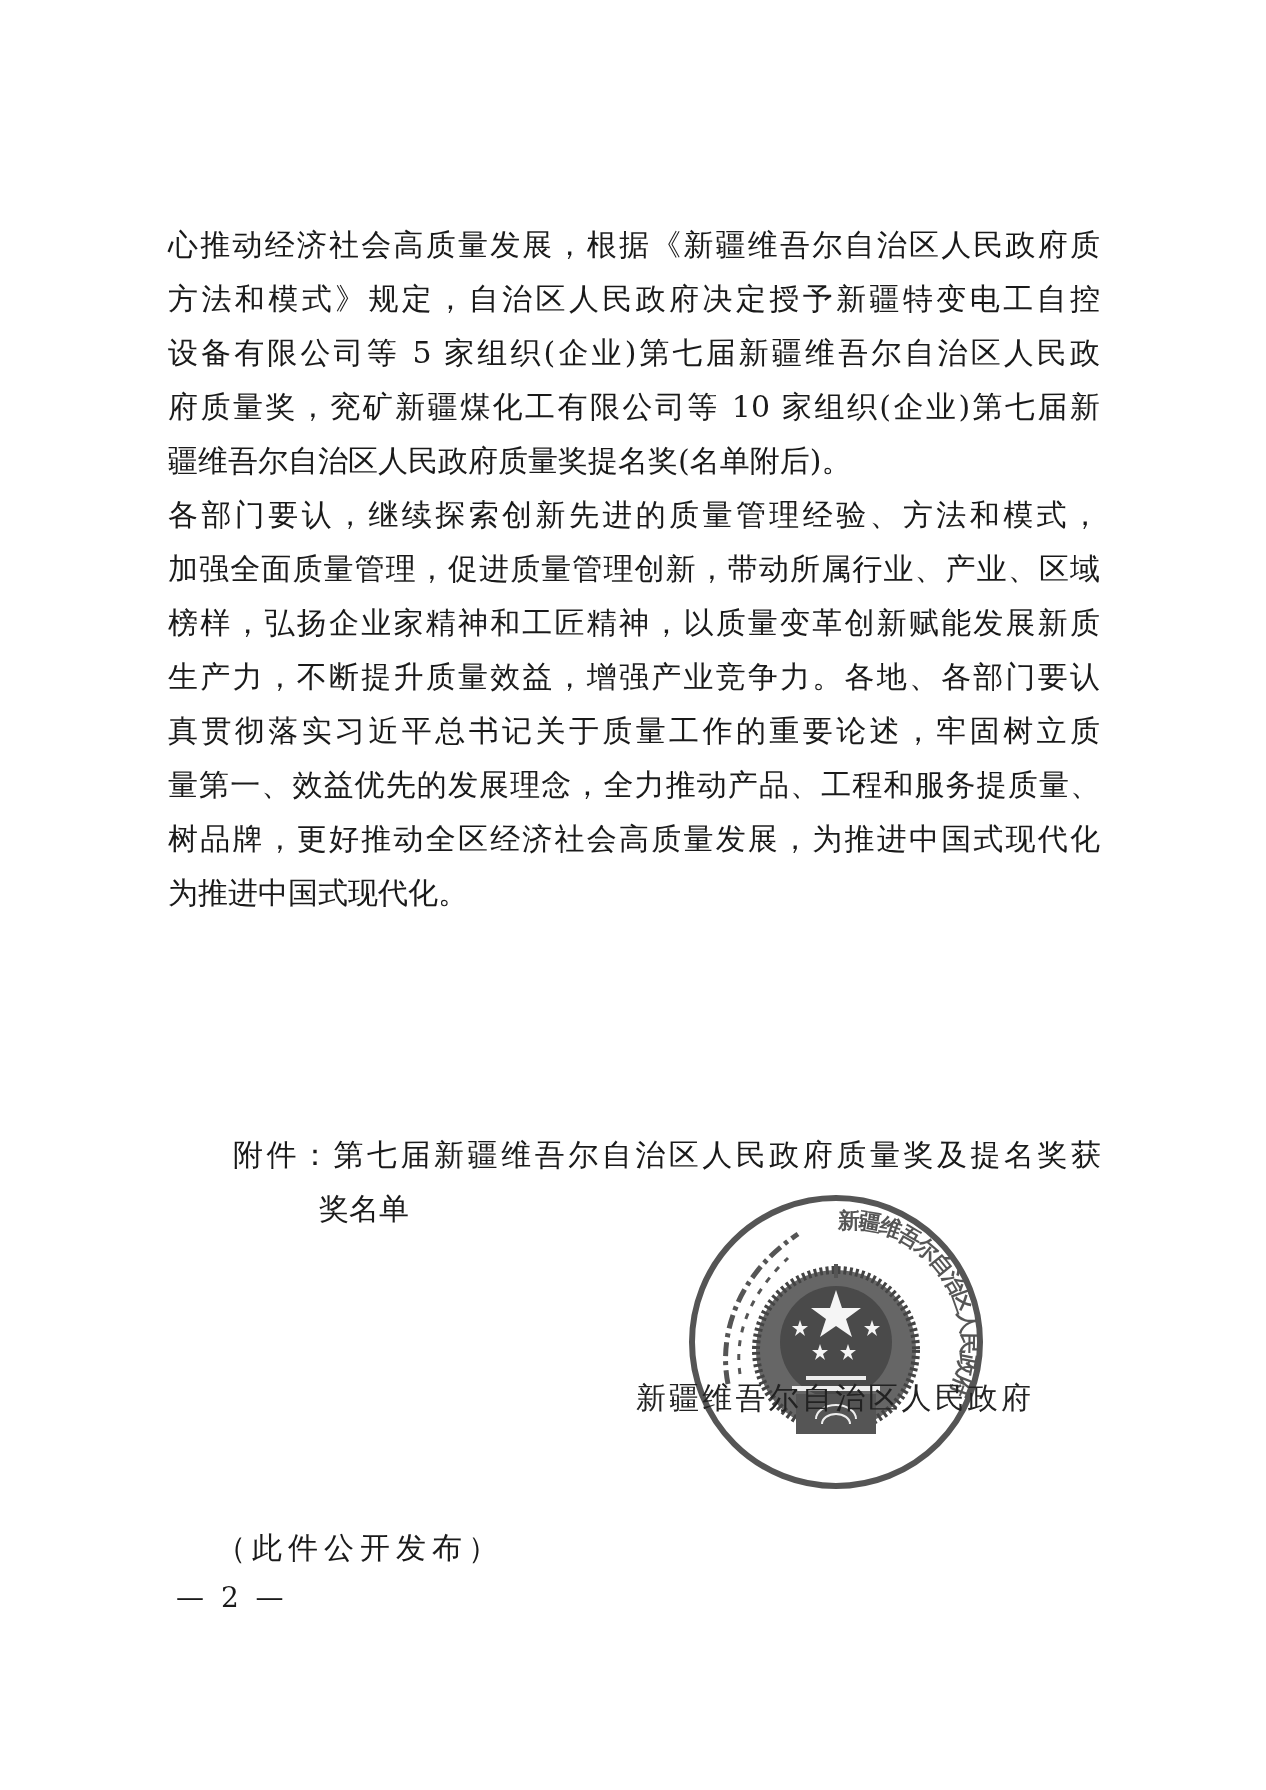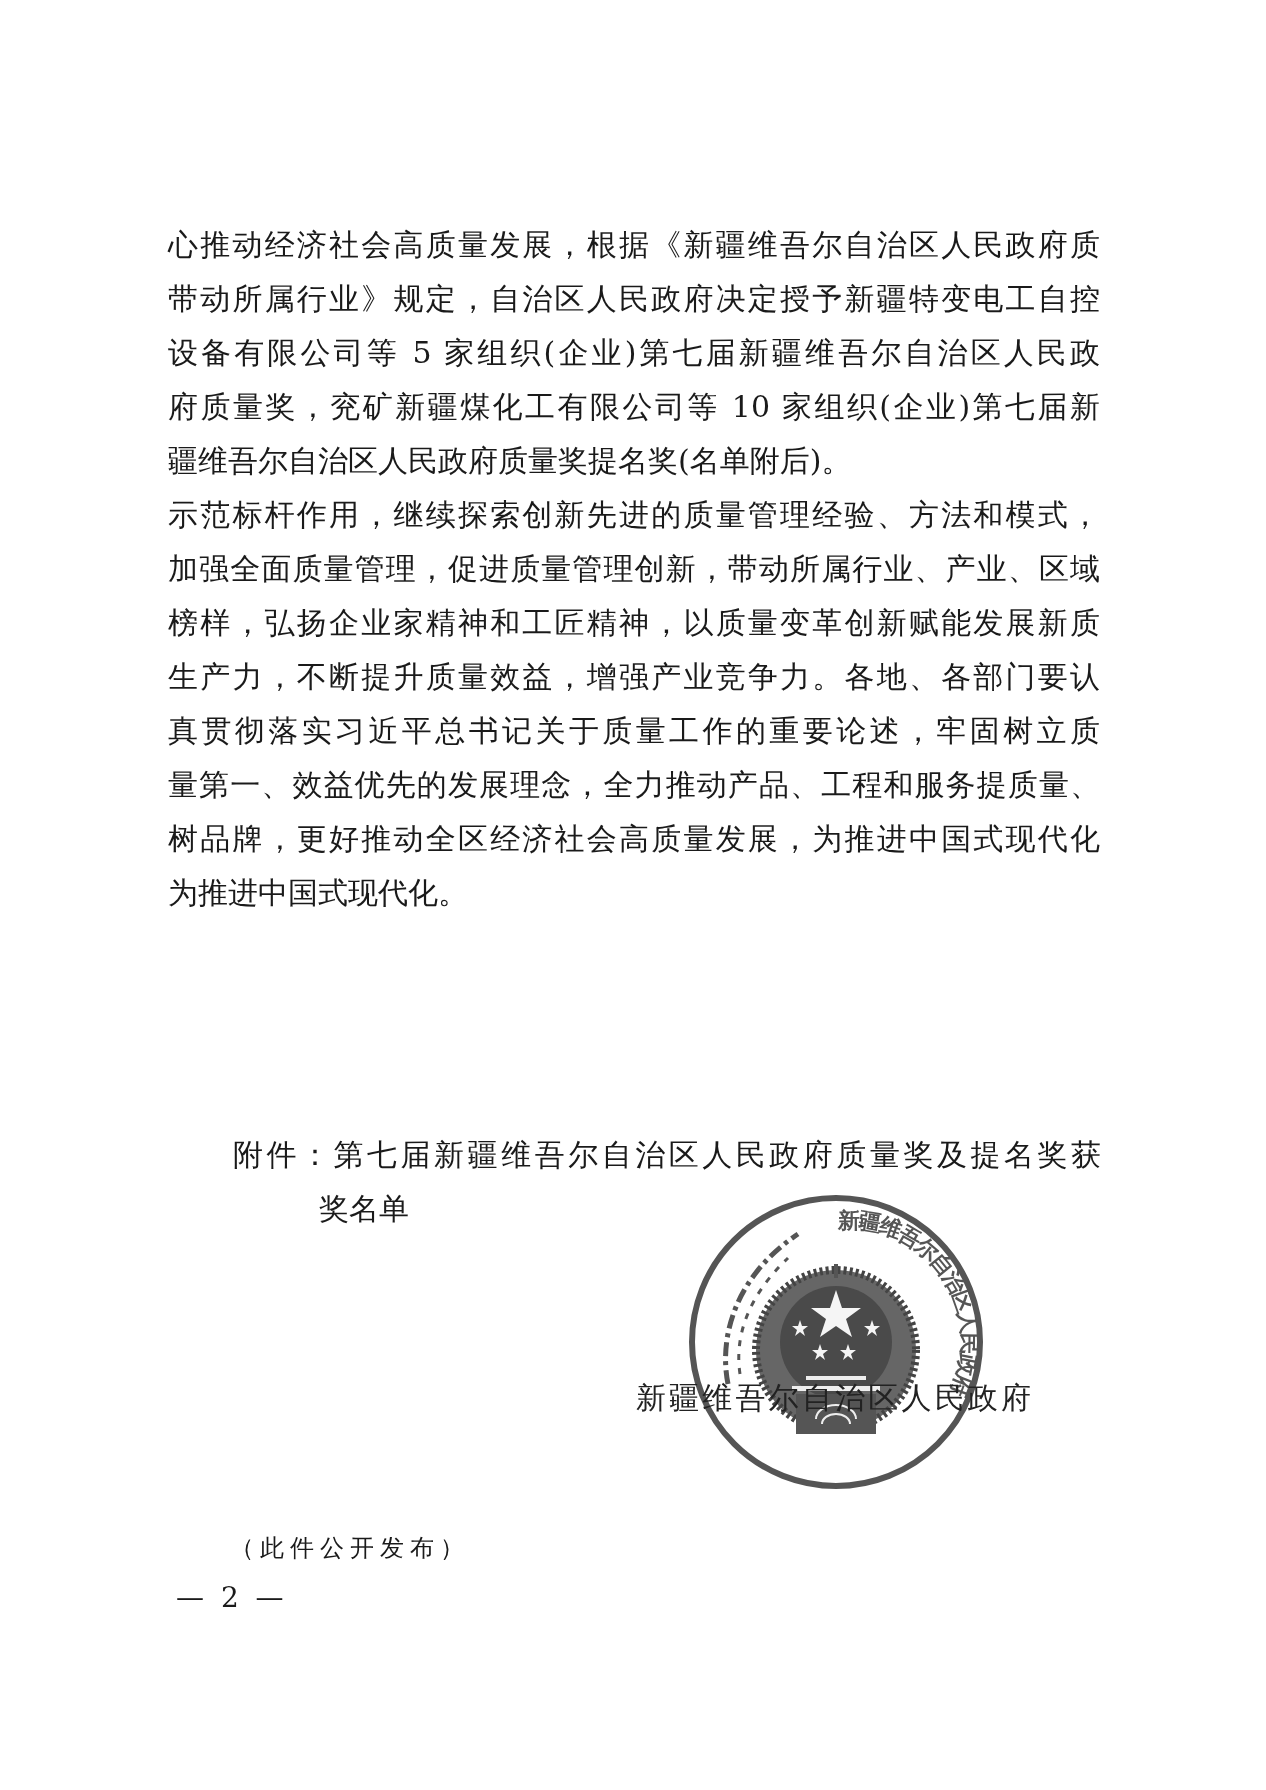--- a/index.html
+++ b/index.html
@@ -28,40 +28,40 @@
     position: absolute; left: 636px; top: 1375px; width: 395px;
     font-size: 30px; line-height: 46px; text-align: justify; text-align-last: justify;
     white-space: nowrap; color: #222;
   }
   .date {
     position: absolute; left: 710px; top: 1440px; width: 250px;
     font-size: 30px; line-height: 46px; white-space: nowrap; color: #222;
     text-align: justify; text-align-last: justify;
   }
   .public-note {
-    position: absolute; left: 230px; top: 1526px; font-size: 24px; line-height: 44px;
+    position: absolute; left: 216px; top: 1526px; font-size: 30px; line-height: 44px;
     white-space: nowrap; letter-spacing: 6px;
   }
   .page-number {
     position: absolute; left: 176px; top: 1578px; font-size: 28px; line-height: 40px;
     white-space: nowrap; letter-spacing: 4px;
   }
 </style>
 </head>
 <body>
 
 <div class="page">
 
   <div class="body-text">
     <div class="line">心推动经济社会高质量发展，根据《新疆维吾尔自治区人民政府质</div>
-    <div class="line">带动所属行业》规定，自治区人民政府决定授予新疆特变电工自控</div>
+    <div class="line">方法和模式》规定，自治区人民政府决定授予新疆特变电工自控</div>
     <div class="line">设备有限公司等 5 家组织(企业)第七届新疆维吾尔自治区人民政</div>
     <div class="line">府质量奖，兖矿新疆煤化工有限公司等 10 家组织(企业)第七届新</div>
     <div class="line last">疆维吾尔自治区人民政府质量奖提名奖(名单附后)。</div>
-    <div class="line">示范标杆作用，继续探索创新先进的质量管理经验、方法和模式，</div>
+    <div class="line">各部门要认，继续探索创新先进的质量管理经验、方法和模式，</div>
     <div class="line">加强全面质量管理，促进质量管理创新，带动所属行业、产业、区域</div>
     <div class="line">榜样，弘扬企业家精神和工匠精神，以质量变革创新赋能发展新质</div>
     <div class="line">生产力，不断提升质量效益，增强产业竞争力。各地、各部门要认</div>
     <div class="line">真贯彻落实习近平总书记关于质量工作的重要论述，牢固树立质</div>
     <div class="line">量第一、效益优先的发展理念，全力推动产品、工程和服务提质量、</div>
     <div class="line">树品牌，更好推动全区经济社会高质量发展，为推进中国式现代化</div>
     <div class="line last">为推进中国式现代化。</div>
   </div>
 
   <div class="attachment">

